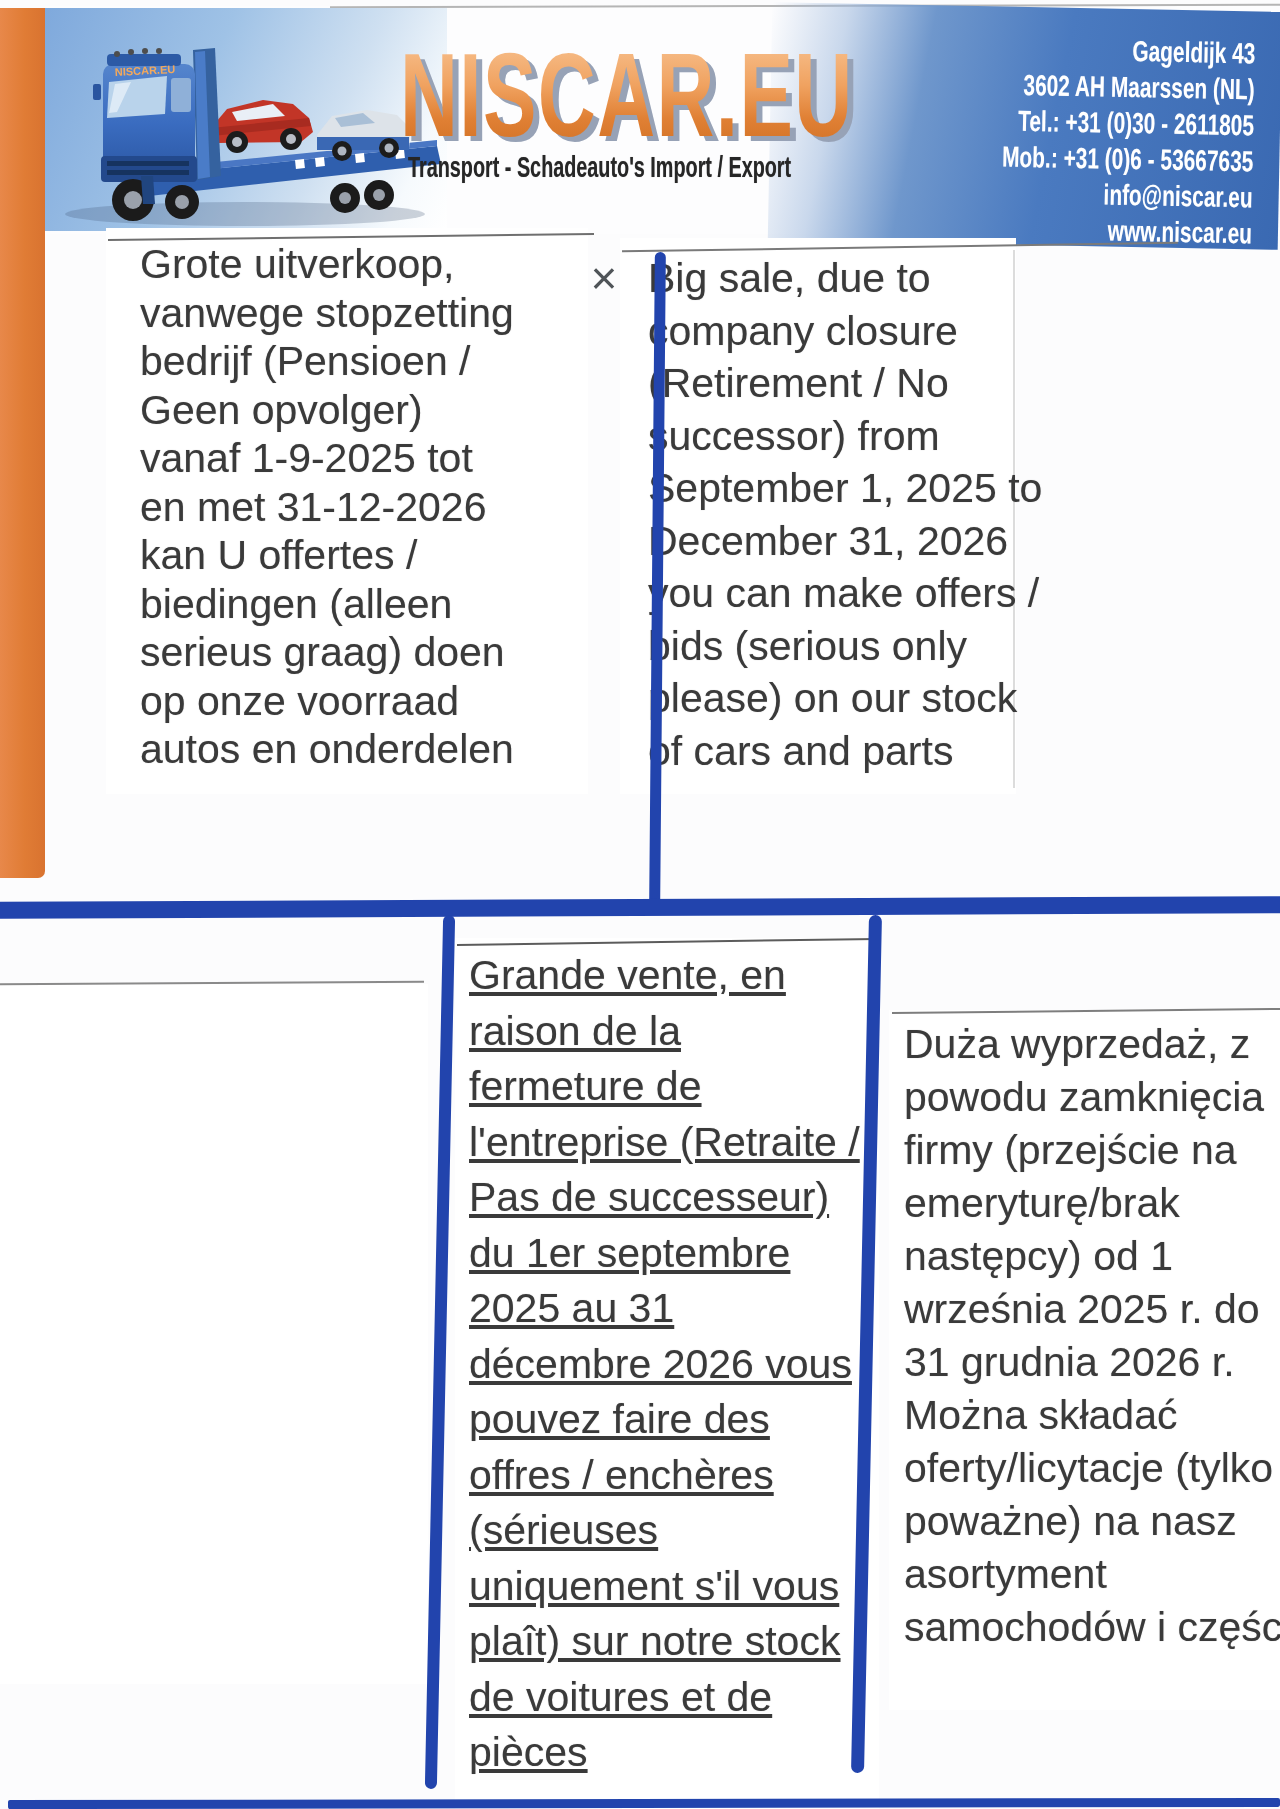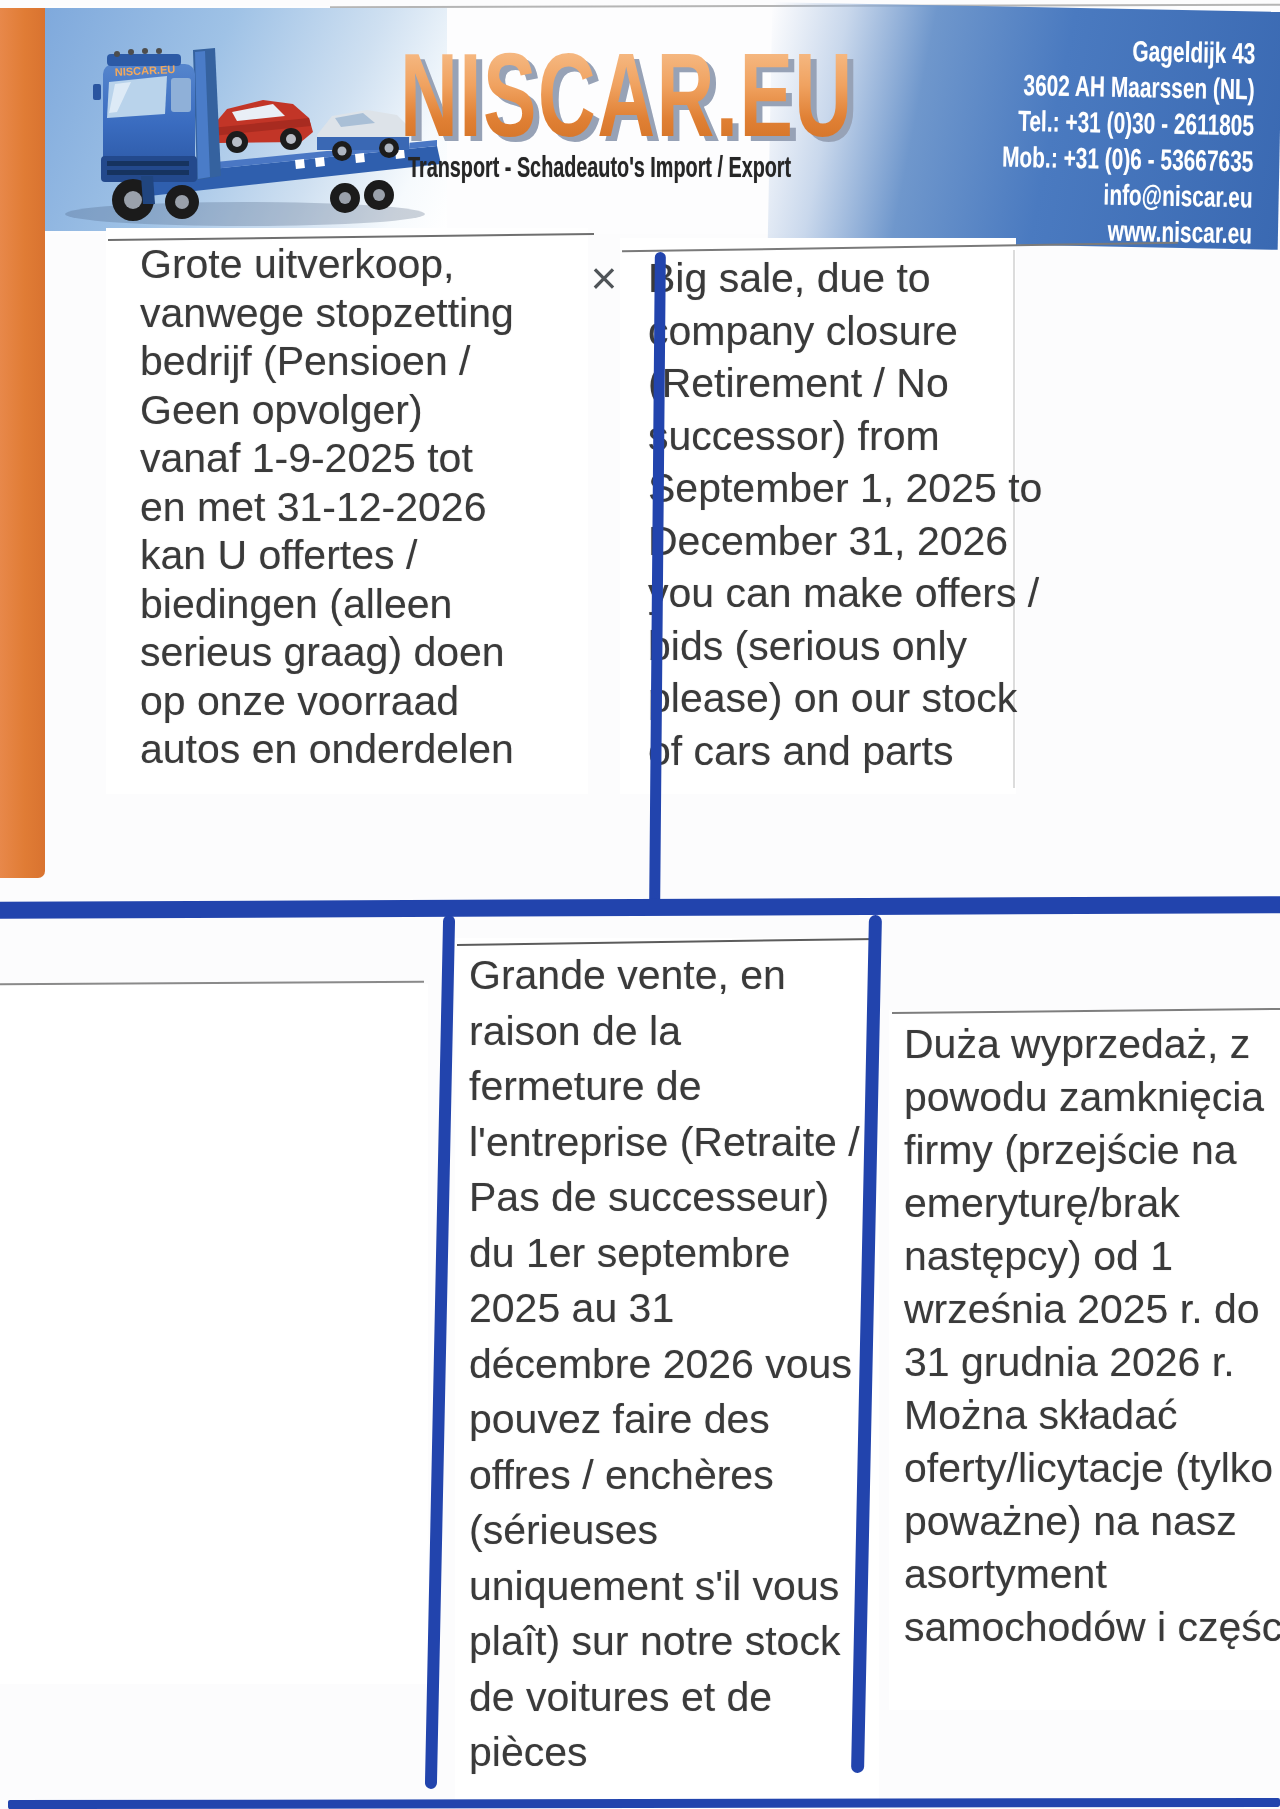--- a/index.html
+++ b/index.html
@@ -66,21 +66,21 @@
   .text-en{position:absolute;left:648px;top:252px;font-size:41px;line-height:52.5px;}
   .close-icon{
     position:absolute;left:584px;top:258px;width:40px;height:40px;
     font-size:46px;line-height:40px;color:#4f5458;font-weight:300;text-align:center;cursor:pointer;
   }
   .box-de{left:0px;top:984px;width:428px;height:700px;}
   .edge-de{left:0px;top:982px;width:424px;transform:rotate(-0.35deg);background:#8a8a8a;}
   .text-de{position:absolute;left:6px;top:998px;font-size:40px;line-height:50px;}
   .box-fr{left:455px;top:938px;width:424px;height:871px;}
   .edge-fr{left:457px;top:941px;width:420px;transform:rotate(-0.85deg);background:#5c5c5c;}
-  .text-fr{position:absolute;left:469px;top:948px;font-size:41px;line-height:55.5px;}
+  .text-fr{position:absolute;left:469px;top:948px;font-size:41px;line-height:55.5px;text-decoration:underline;}
   .box-pl{left:889px;top:1010px;width:391px;height:700px;}
   .edge-pl{left:892px;top:1010px;width:388px;transform:rotate(-0.6deg);background:#7e7e7e;}
   .text-pl{position:absolute;left:904px;top:1018px;font-size:41px;line-height:53px;}
   
   .blue{position:absolute;background:#2244ad;border-radius:7px;}
   .sep-h{left:-4px;top:899px;width:1290px;height:17px;transform:rotate(-0.25deg);border-radius:3px;}
   .sep-v1{left:652px;top:252px;width:11px;height:656px;transform:rotate(0.5deg);}
   .sep-v2{left:434px;top:915px;width:12px;height:874px;transform:rotate(1.2deg);}
   .sep-v3{left:860px;top:915px;width:13px;height:858px;transform:rotate(1.2deg);}
   .bottom-line{left:8px;top:1799px;width:1272px;height:9px;border-radius:2px;transform:rotate(-0.1deg);}

